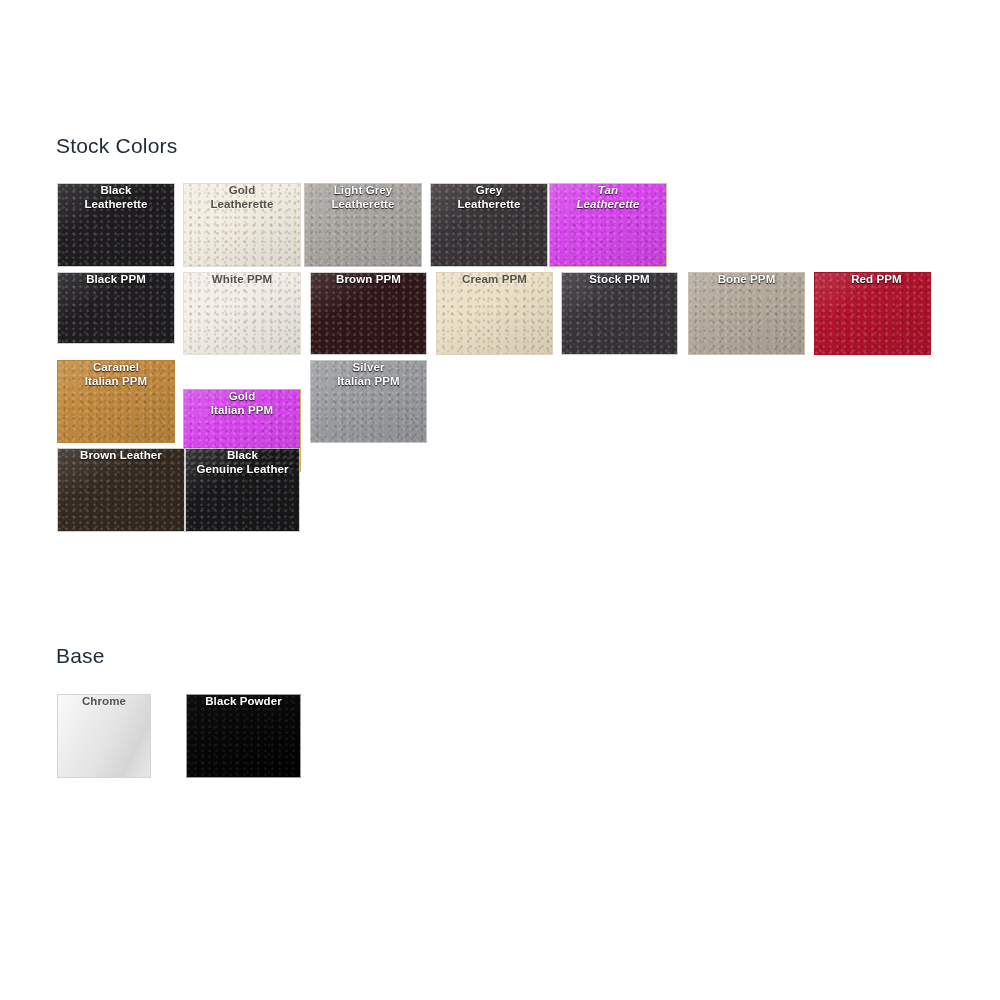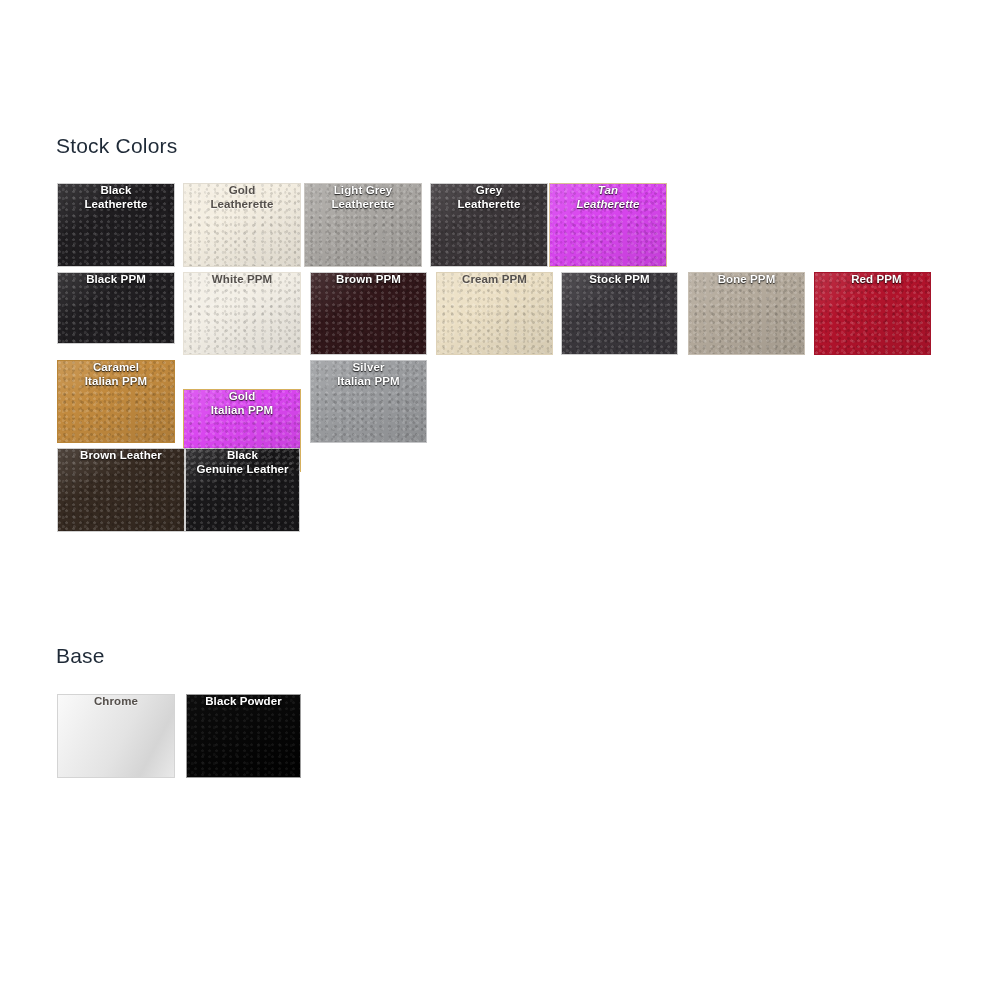--- a/index.html
+++ b/index.html
@@ -206,21 +206,21 @@
         <span class="grain"></span>
         <span class="sheen"></span>
         <span class="label light">Black
 Genuine Leather</span>
       </div>
     </div>
 
   <h2 class="section-title" id="base-title">Base</h2>
 
   <div class="swatch-grid" id="base-grid">
-      <div class="swatch metal" style="left: 57px; top: 694px; width: 118px; height: 84px; background: rgb(228, 228, 228); border: 1px solid rgb(212, 212, 212);">
+      <div class="swatch metal" style="left: 57px; top: 694px; width: 94px; height: 84px; background: rgb(228, 228, 228); border: 1px solid rgb(212, 212, 212);">
         <span class="sheen"></span>
         <span class="label dark">Chrome</span>
       </div>
       <div class="swatch flat" style="left: 186px; top: 694px; width: 115px; height: 84px; background: rgb(0, 0, 0); border: 1px solid rgb(157, 157, 157);">
         <span class="grain"></span>
         <span class="sheen"></span>
         <span class="label light">Black Powder</span>
       </div>
     </div>
 

